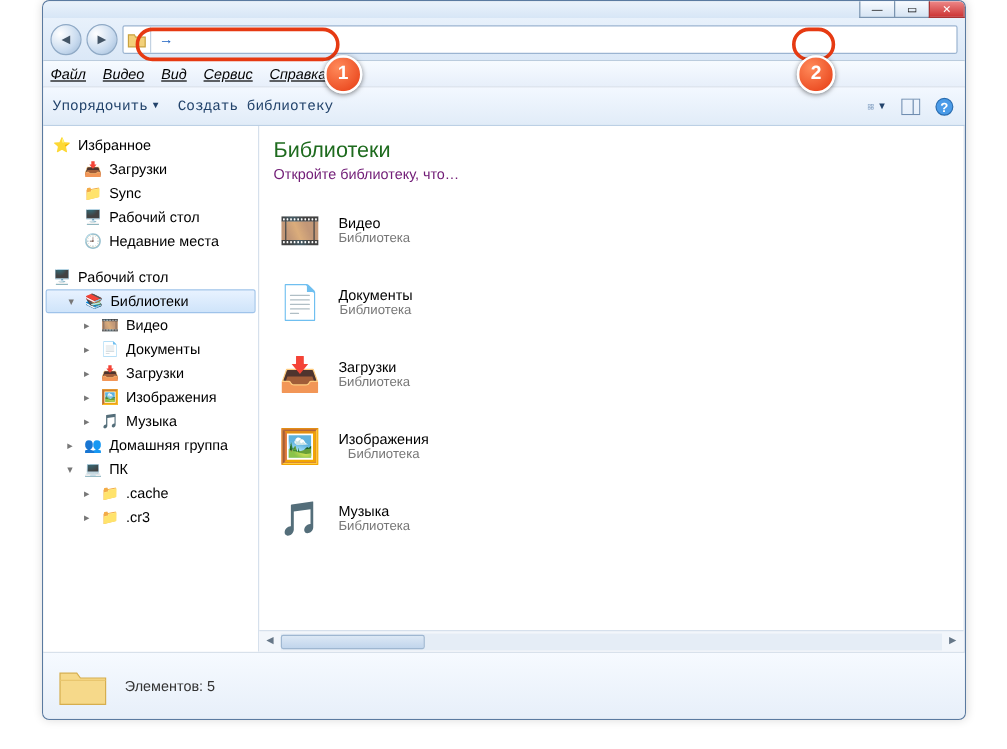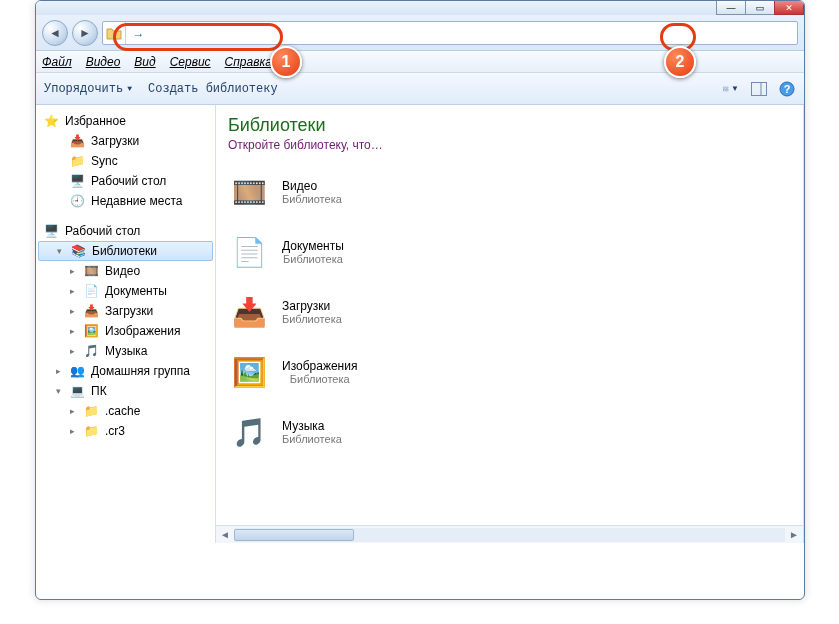--- a/index.html
+++ b/index.html
@@ -269,19 +269,28 @@
         <span class="ar">◄</span>
         <div class="track">
             <div class="thumb"></div>
           </div>
         <span class="ar">►</span>
       </div>
     </div>
 
   </div>
 
+  <div class="status">
+    <span class="bigico">
+      <svg width="46" height="46" viewBox="0 0 46 46">
+          <path d="M4 12h14l3 4h21v22H4z" fill="#f6d98a" stroke="#d6ae4e"></path>
+          <path d="M4 18h38" stroke="#e9c66e"></path>
+        </svg>
+    </span>
+    <span class="stxt">Элементов: 5</span>
+  </div>
 
 </div>
 
 <div class="ring" style="left:113px; top:23px; width:170px; height:28px;"></div>
 <div class="ring" style="left:660px; top:23px; width:36px; height:28px;"></div>
 <div class="callout" style="left:270px; top:46px;">1</div>
 <div class="callout" style="left:664px; top:46px;">2</div>
 
 </body></html>

